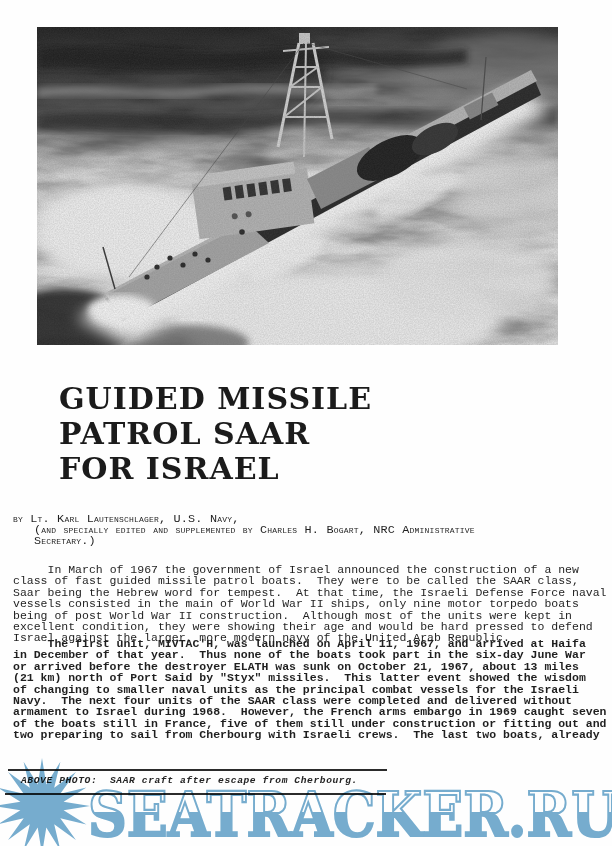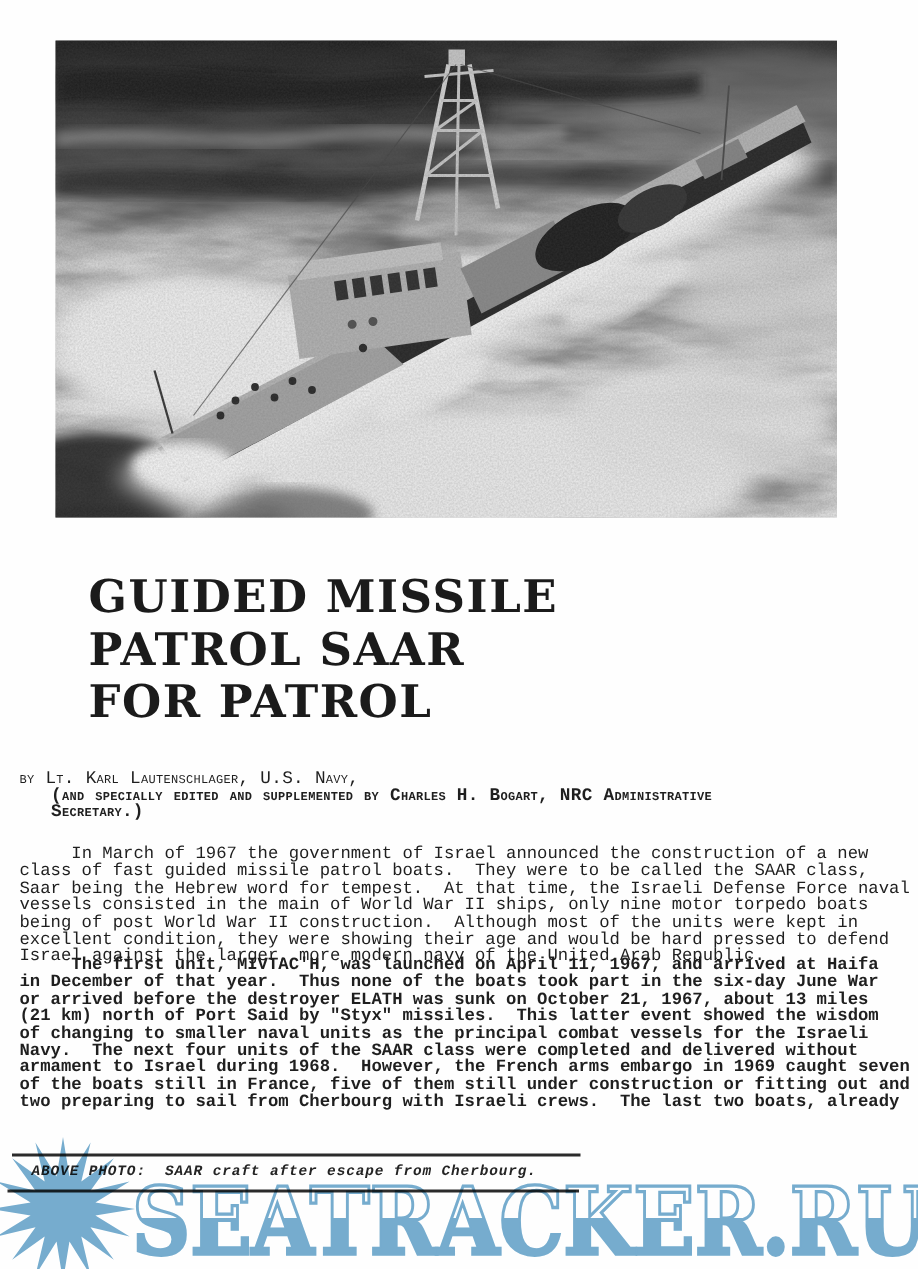--- a/index.html
+++ b/index.html
@@ -16,21 +16,20 @@
     white-space:pre-line;
   }
   .byline1{
     position:absolute;left:13px;top:513px;
     font-size:11.8px;line-height:12px;font-variant:small-caps;letter-spacing:0.2px;
   }
   .byline2{
     position:absolute;left:34px;top:525px;width:570px;
     font-size:11.8px;line-height:11.4px;font-variant:small-caps;letter-spacing:0.2px;
     white-space:pre-wrap;
-    font-weight:bold;
   }
   .para{
     position:absolute;left:13px;width:594px;
     font-size:11.5px;line-height:11.4px;letter-spacing:0;
     white-space:pre-wrap;
   }
   .para1{top:564px;}
   .para2{top:638px;font-weight:bold;}
   .rule{position:absolute;height:2px;background:#2b2b2b;}
   .rule-top{left:8px;top:769px;width:379px;}
@@ -158,21 +157,21 @@
           <circle cx="205" cy="205" r="2.8"></circle>
         </g>
       </g>
 
       <rect width="521" height="318" filter="url(#grainF)" opacity="0.6"></rect>
     </svg>
   </div>
 
   <div class="title"><span>GUIDED MISSILE</span>
 <span>PATROL SAAR</span>
-<span>FOR PATROL</span></div>
+<span>FOR ISRAEL</span></div>
 
   <div class="byline1">by Lt. Karl Lautenschlager, U.S. Navy,</div>
   <div class="byline2">(and specially edited and supplemented by Charles H. Bogart, NRC Administrative
 Secretary.)</div>
 
   <div class="para para1">     In March of 1967 the government of Israel announced the construction of a new
 class of fast guided missile patrol boats.  They were to be called the SAAR class,
 Saar being the Hebrew word for tempest.  At that time, the Israeli Defense Force naval
 vessels consisted in the main of World War II ships, only nine motor torpedo boats
 being of post World War II construction.  Although most of the units were kept in

